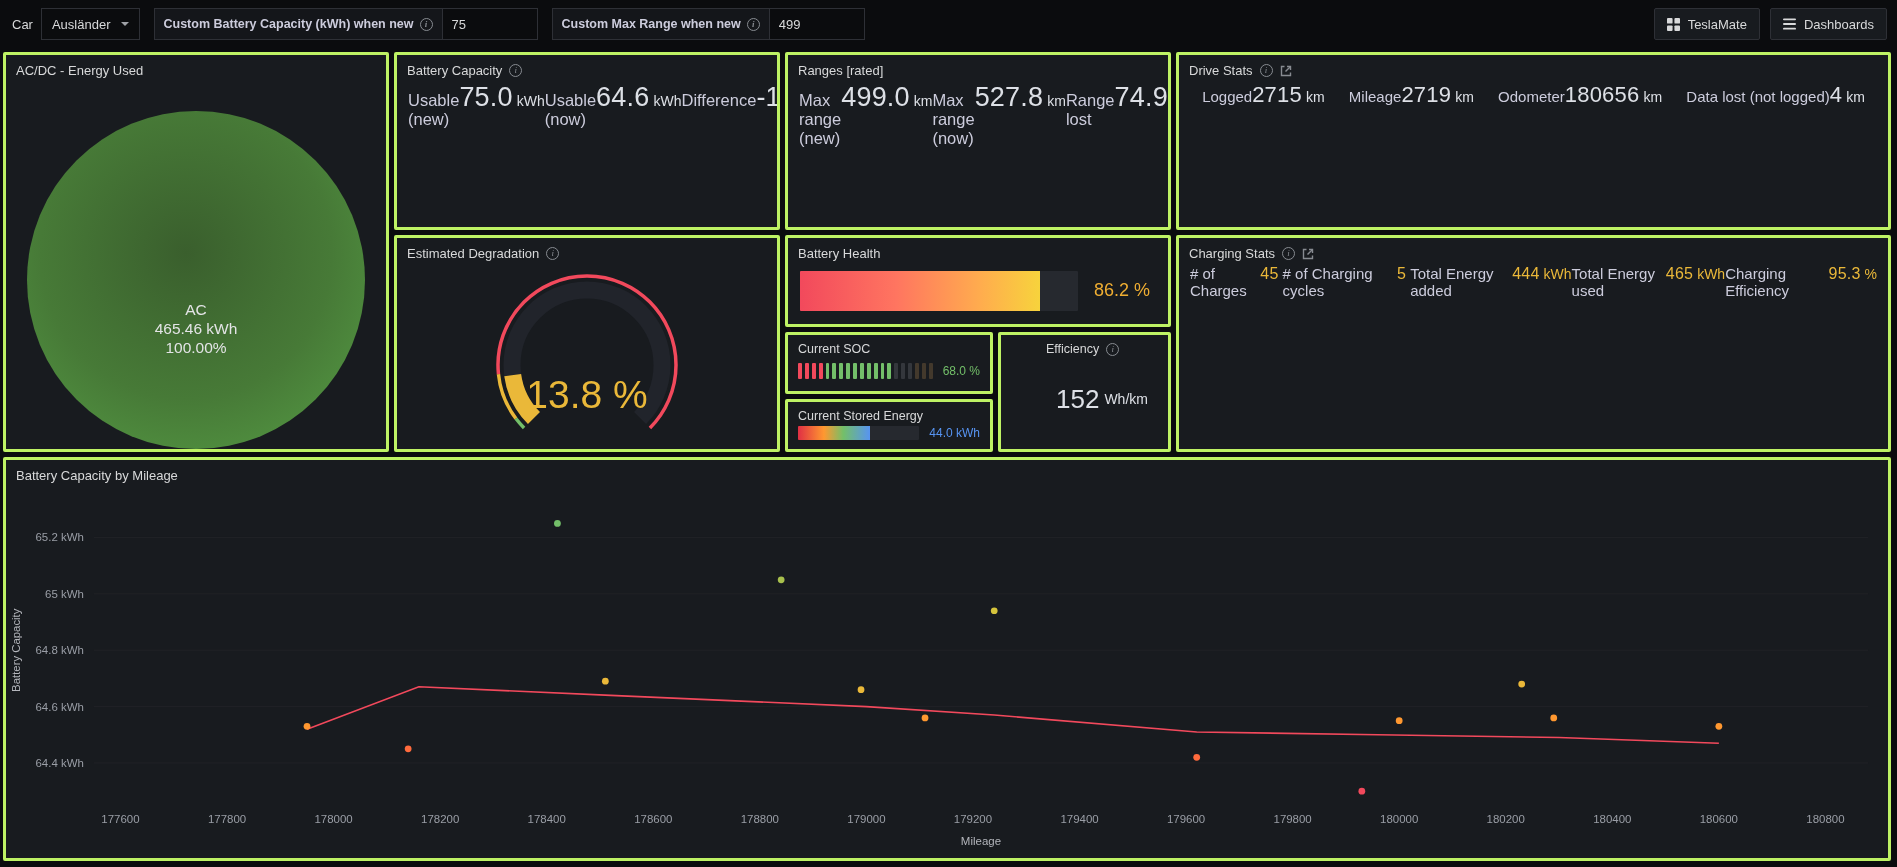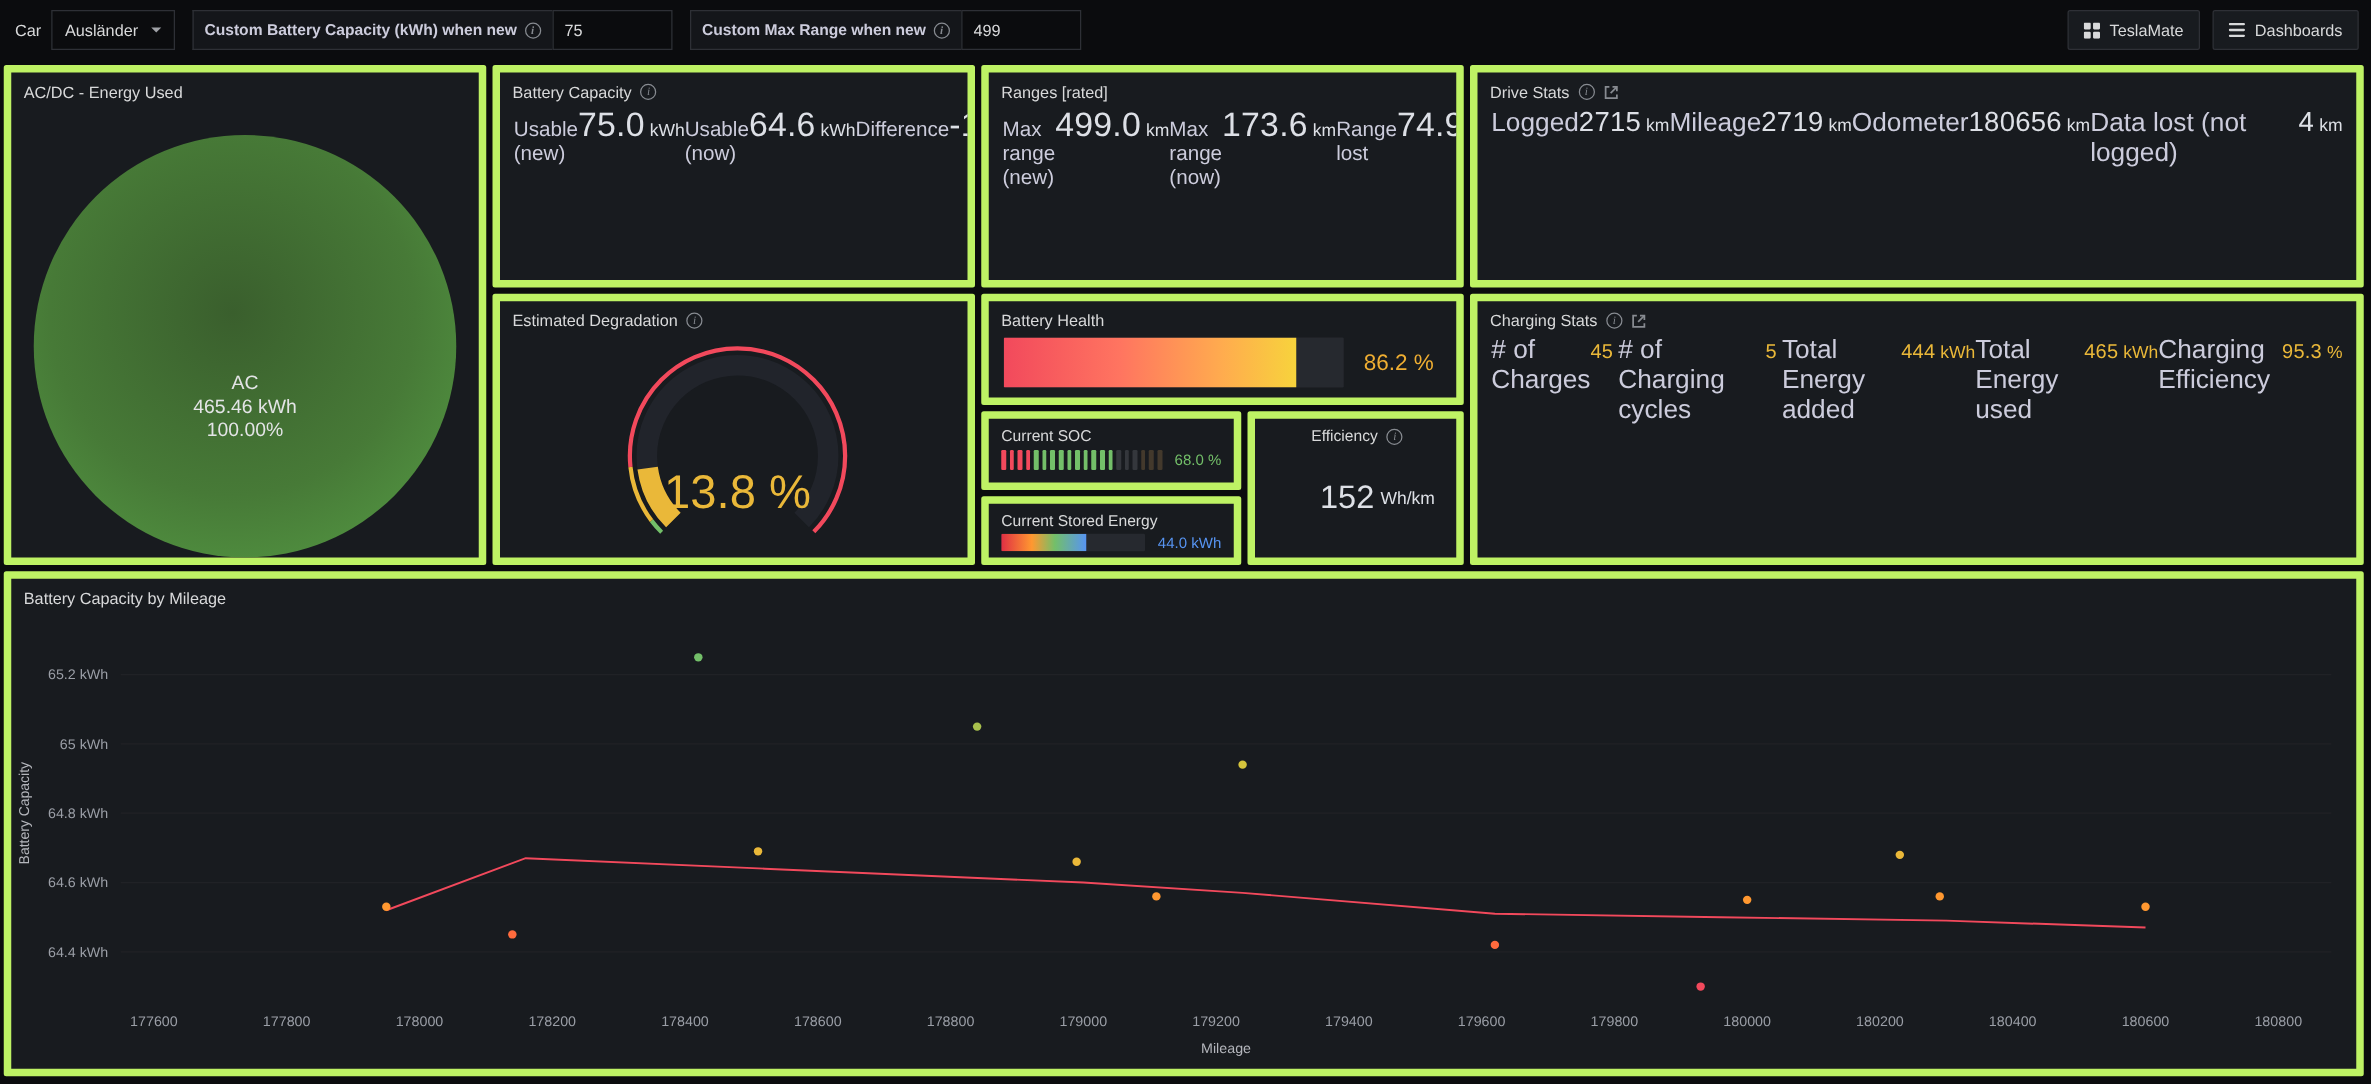--- a/index.html
+++ b/index.html
@@ -17,30 +17,30 @@
   .car-label { display:flex; align-items:center; padding:0 8px 0 2px; font-size:13px; font-weight:500; color:#d8d9da; }
   .var-label { display:flex; align-items:center; gap:6px; padding:0 9px; background:#14161a; border:1px solid #2e3036; border-right:none; font-size:12.5px; font-weight:600; color:#ccccdc; white-space:nowrap; }
   .var-select { display:flex; align-items:center; gap:10px; padding:0 10px; border:1px solid #2e3036; background:#0b0c0e; font-size:13px; color:#d8d9da; cursor:pointer; }
   .caret { width:0; height:0; border-left:4px solid transparent; border-right:4px solid transparent; border-top:4px solid #9fa1a6; }
   .var-input { width:96px; background:#0b0c0e; border:1px solid #2e3036; color:#d8d9da; padding:0 9px; font-size:13px; outline:none; }
   .tb-right { display:flex; gap:10px; }
   .tb-btn { display:flex; align-items:center; gap:8px; height:32px; padding:0 12px; border:1px solid #2e3036; background:#181b1f; color:#d8d9da; font-size:13px; font-weight:500; cursor:pointer; border-radius:2px; }
   .tb-btn svg { display:block; }
   
   .dash { height:819px; display:grid; grid-template-columns:386px 386px 386px 1fr; grid-template-rows:178px 217px 1fr; gap:5px; padding:4px 6px 6px 3px; }
-  .panel { background:#181b1f; border:6px solid #bef264; border-radius:2px; position:relative; overflow:hidden; display:flex; flex-direction:column; }
+  .panel { background:#181b1f; border:3px solid #bef264; border-radius:2px; position:relative; overflow:hidden; display:flex; flex-direction:column; }
   .panel-header { display:flex; align-items:center; gap:7px; padding:8px 10px 4px; font-size:13px; font-weight:500; color:#d8d9da; }
   .panel-header.small { font-size:12.5px; padding:7px 10px 3px; }
   .info-icon { width:13px; height:13px; border:1px solid #878b91; border-radius:50%; display:inline-flex; align-items:center; justify-content:center; color:#878b91; font-size:9px; font-style:italic; font-family:"Liberation Serif", serif; line-height:1; cursor:pointer; }
   .ext-icon { color:#878b91; cursor:pointer; display:inline-flex; }
   
   .stat-rows { flex:1; display:flex; flex-direction:row; justify-content:space-around; padding:0 11px 10px; }
   .stat-row { display:flex; justify-content:space-between; align-items:baseline; }
   .stat-label { font-size:16.5px; color:#ccccdc; }
-  .stat-label.sm { font-size:21px; }
+  .stat-label.sm { font-size:15px; }
   .val-wrap { display:flex; align-items:baseline; gap:4px; }
   .stat-value { font-size:27px; font-weight:500; color:#dde0e6; letter-spacing:.2px; }
   .stat-unit { font-size:14px; font-weight:500; color:#dde0e6; }
   .mid .stat-value { font-size:22px; }
   .yellow .stat-value, .yellow .stat-unit { color:#EAB839; }
   .yellow .stat-value { font-size:16px; }
   
   .pie-wrap { position:absolute; top:34px; left:0; right:0; bottom:0; display:flex; align-items:flex-end; justify-content:center; }
   .pie { width:338px; height:338px; border-radius:50%; position:relative; }
   .pie-label { position:absolute; left:0; right:0; top:56%; text-align:center; color:#e3e4e6; font-size:15.5px; line-height:19px; font-weight:500; }
@@ -161,21 +161,21 @@
       <div class="stat-row">
         <span class="stat-label">Max range (new)</span>
         <span class="val-wrap">
             <span class="stat-value">499.0</span>
             <span class="stat-unit">km</span>
           </span>
       </div>
       <div class="stat-row">
         <span class="stat-label">Max range (now)</span>
         <span class="val-wrap">
-            <span class="stat-value">173.6</span>
+            <span class="stat-value">527.8</span>
             <span class="stat-unit">km</span>
           </span>
       </div>
       <div class="stat-row">
         <span class="stat-label">Range lost</span>
         <span class="val-wrap">
             <span class="stat-value">74.9</span>
             <span class="stat-unit">km</span>
           </span>
       </div>

